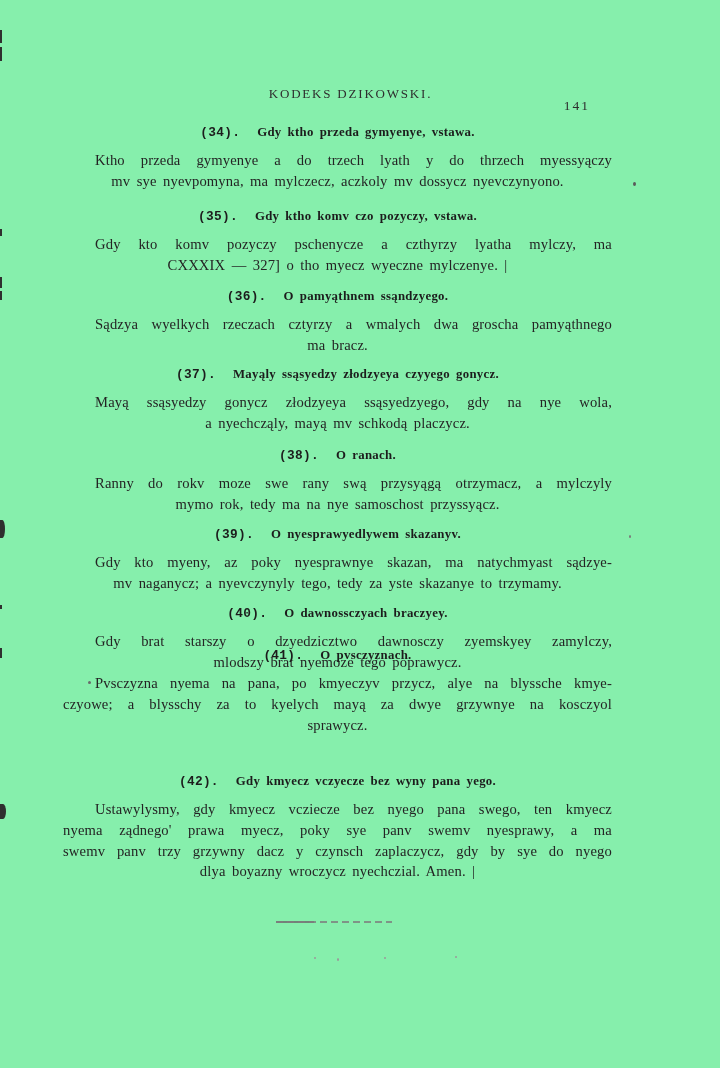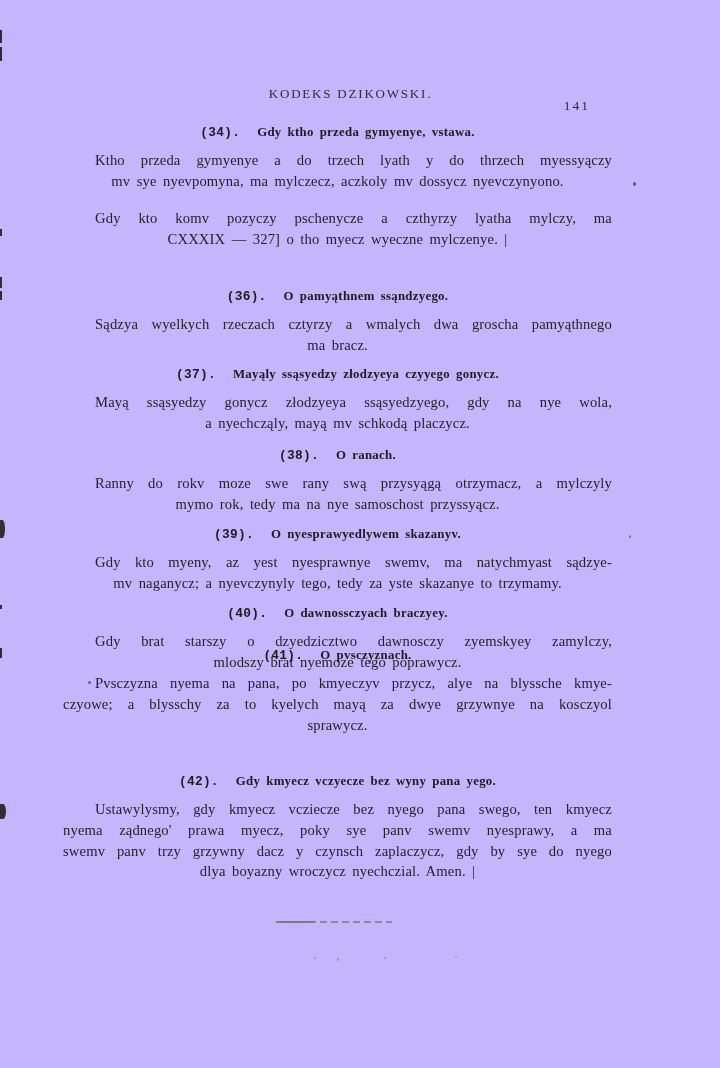--- a/index.html
+++ b/index.html
@@ -1,18 +1,18 @@
 <!DOCTYPE html>
 <html><head>
 <meta charset="utf-8">
 <style>
   html,body{margin:0;padding:0;background:#e8e8e6;}
   .page{
     position:relative;width:720px;height:1068px;margin:0 auto;
-    background:#c4b5fd;overflow:hidden;
+    background:#86efac;overflow:hidden;
     font-family:"Liberation Serif","DejaVu Serif",serif;
     color:#242424;
   }
   
   .running-head{
     position:absolute;top:86px;left:76px;width:549px;
     text-align:center;font-size:13px;letter-spacing:1.8px;
     color:#2e2e2e;line-height:15px;
   }
   .page-number{
@@ -60,20 +60,24 @@
   <section class="sec" style="top:124px">
     <h2 class="sec-head">
       <span class="sec-num">(34).</span>
       <span class="sec-title">Gdy ktho przeda gymyenye, vstawa.</span>
     </h2>
     <p class="line jl first">Ktho przeda gymyenye a do trzech lyath y do thrzech myessyączy</p>
     <p class="line ll">mv sye nyevpomyna, ma mylczecz, aczkoly mv dossycz nyevczynyono.</p>
   </section>
 
   <section class="sec" style="top:208px">
+    <h2 class="sec-head">
+      <span class="sec-num">(35).</span>
+      <span class="sec-title">Gdy ktho komv czo pozyczy, vstawa.</span>
+    </h2>
     <p class="line jl first">Gdy kto komv pozyczy pschenycze a czthyrzy lyatha mylczy, ma</p>
     <p class="line ll">CXXXIX — 327]  o tho myecz wyeczne mylczenye. |</p>
   </section>
 
   <section class="sec" style="top:288px">
     <h2 class="sec-head">
       <span class="sec-num">(36).</span>
       <span class="sec-title">O pamyąthnem ssąndzyego.</span>
     </h2>
     <p class="line jl first">Sądzya wyelkych rzeczach cztyrzy a wmalych dwa groscha pamyąthnego</p>
@@ -96,21 +100,21 @@
     </h2>
     <p class="line jl first">Ranny do rokv moze swe rany swą przysyągą otrzymacz, a mylczyly</p>
     <p class="line ll">mymo rok, tedy ma na nye samoschost przyssyącz.</p>
   </section>
 
   <section class="sec" style="top:526px">
     <h2 class="sec-head">
       <span class="sec-num">(39).</span>
       <span class="sec-title">O nyesprawyedlywem skazanyv.</span>
     </h2>
-    <p class="line jl first">Gdy kto myeny, az yest nyesprawnye swemv, ma natychmyast sądzye-</p>
+    <p class="line jl first">Gdy kto myeny, az poky nyesprawnye skazan, ma natychmyast sądzye-</p>
     <p class="line ll">mv naganycz; a nyevczynyly tego, tedy za yste skazanye to trzymamy.</p>
   </section>
 
   <section class="sec" style="top:605px">
     <h2 class="sec-head">
       <span class="sec-num">(40).</span>
       <span class="sec-title">O dawnossczyach braczyey.</span>
     </h2>
     <p class="line jl first">Gdy brat starszy o dzyedzicztwo dawnosczy zyemskyey zamylczy,</p>
     <p class="line ll">mlodszy brat nyemoze tego poprawycz.</p>

